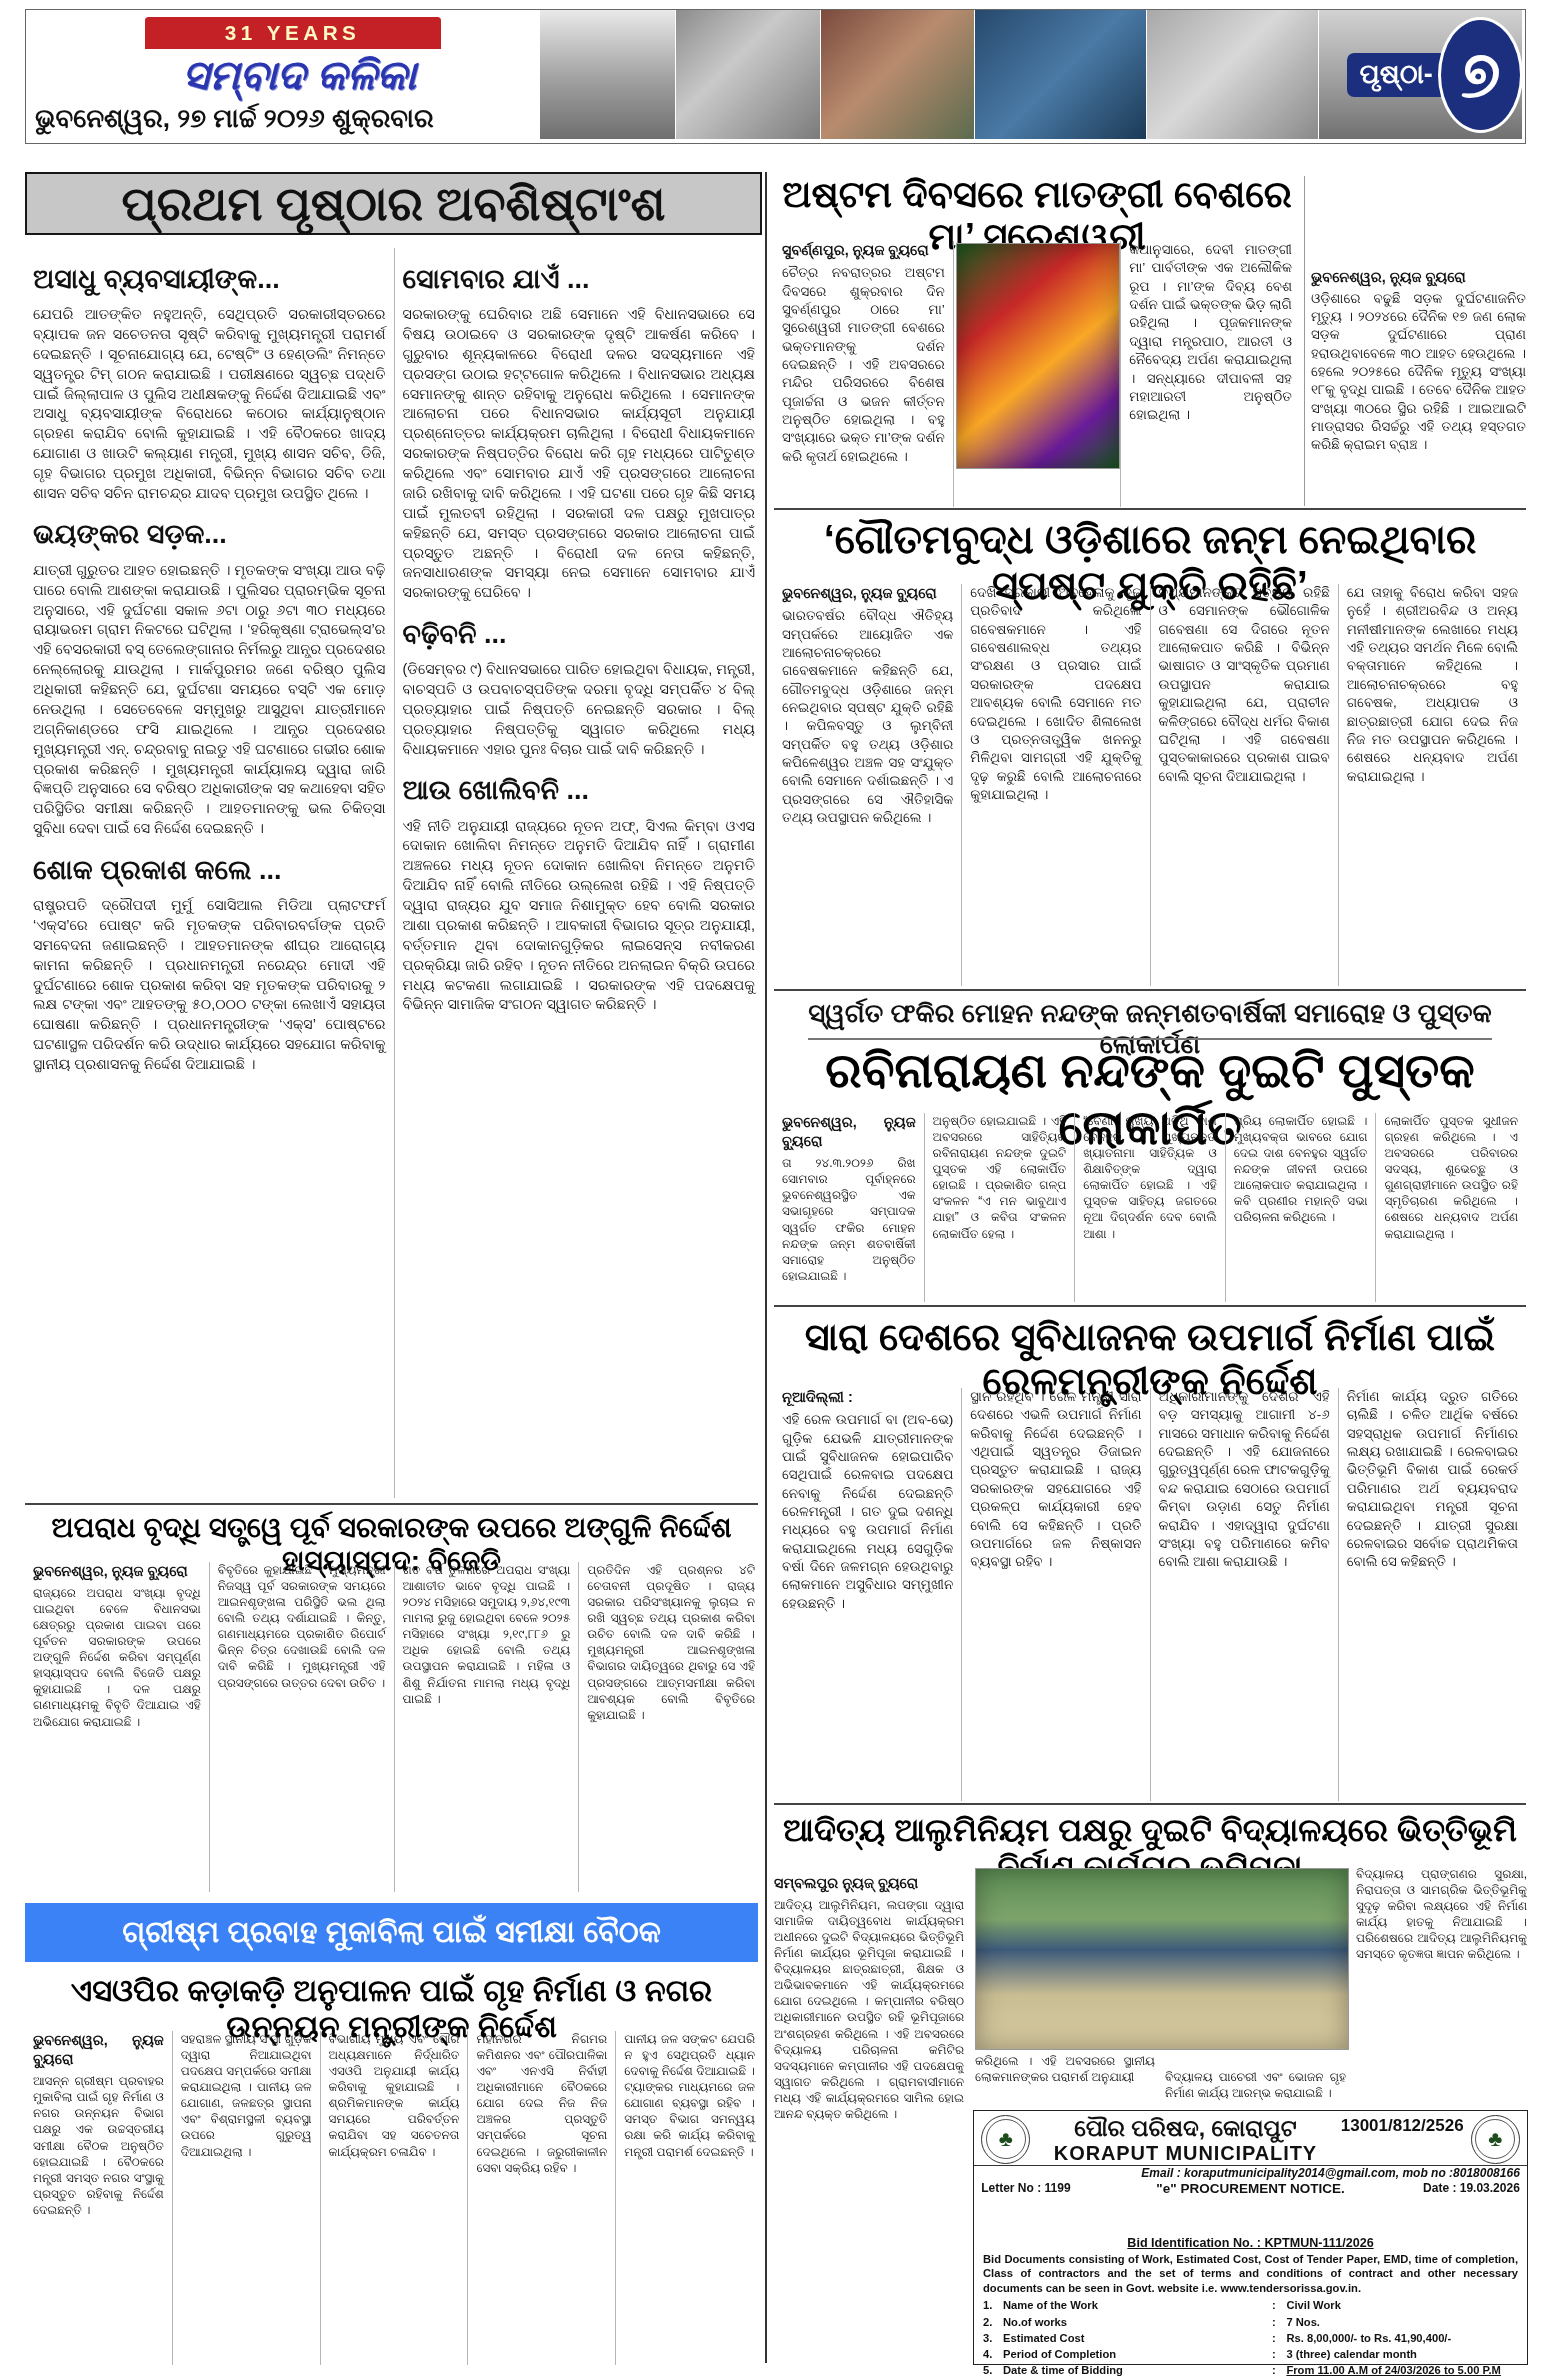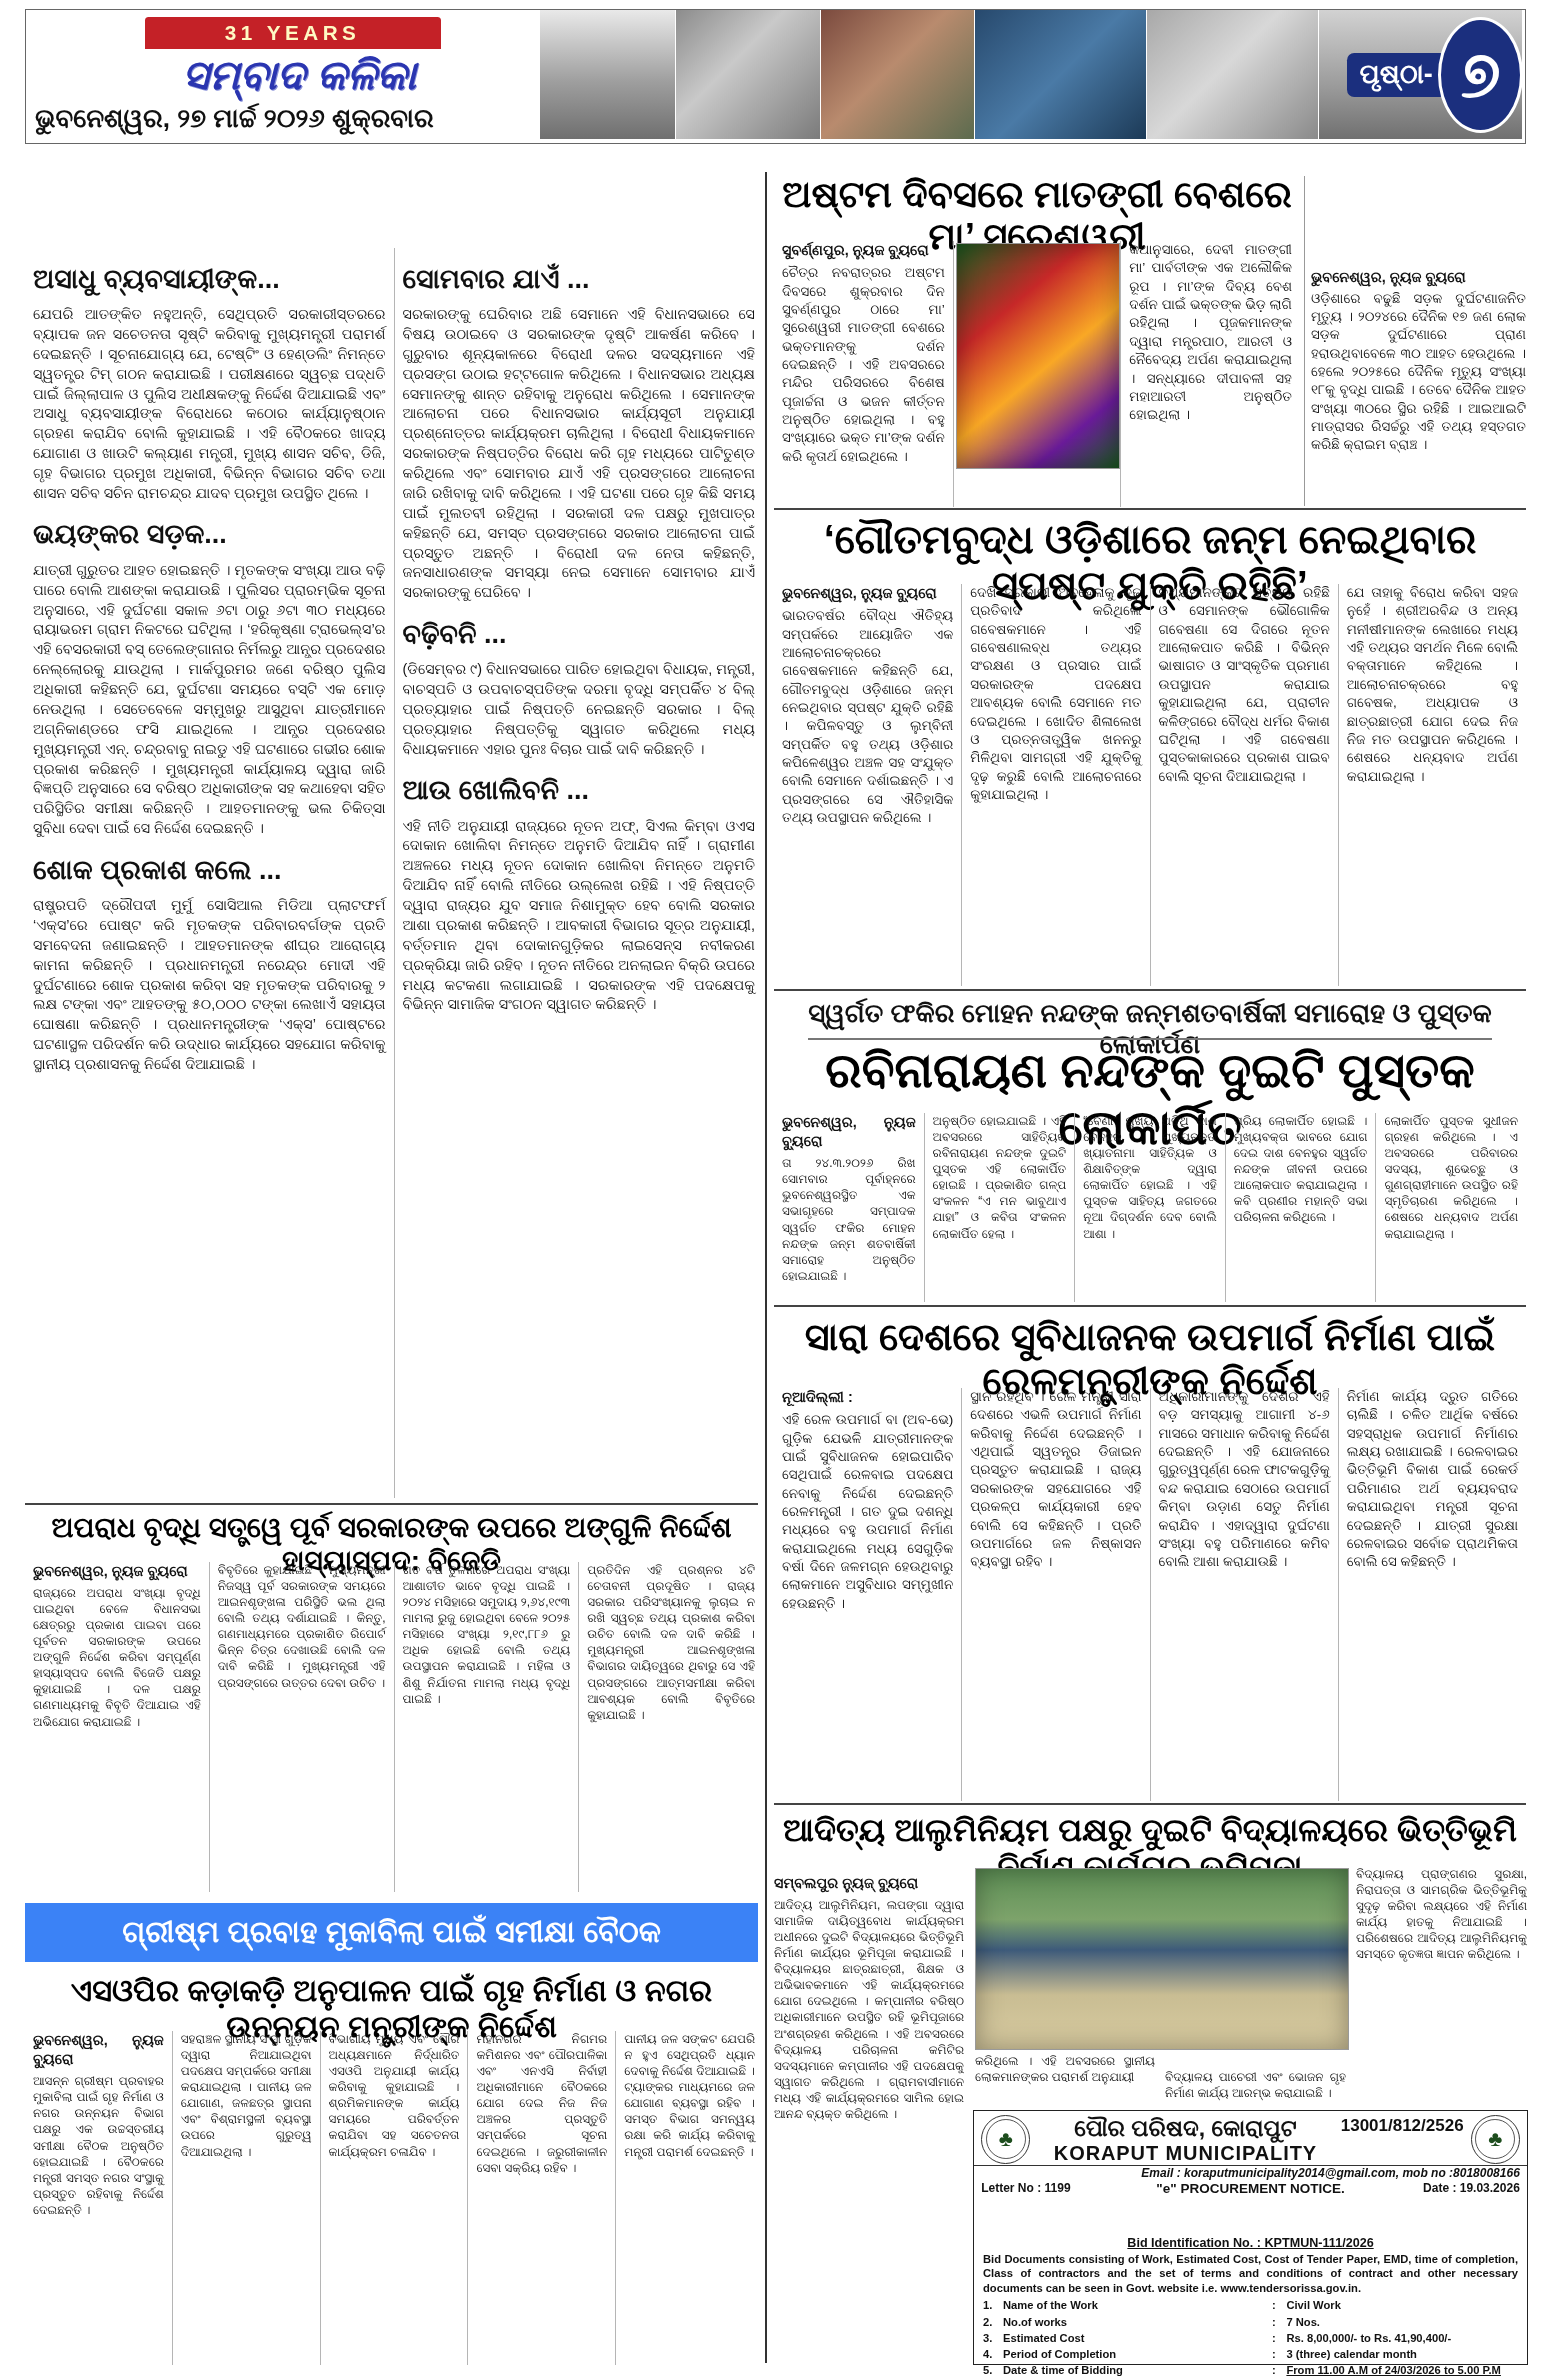--- a/index.html
+++ b/index.html
@@ -84,20 +84,21 @@
       <div class="strip-tile" style="width:171px;background:linear-gradient(135deg,#27496d,#4a7aa6 50%,#1c3a57);"></div>
       <div class="strip-tile" style="width:171px;background:linear-gradient(135deg,#a8a8a8,#d8d8d8 45%,#8a8a8a);"></div>
       <div class="strip-tile" style="flex:1;background:linear-gradient(180deg,#d2d2d2 0%,#9a9a9a 60%,#707070 100%);border-right:none;"></div>
     </div>
     <div id="page-badge">
       <span class="lbl">ପୃଷ୍ଠା-</span>
       <span class="oval">୭</span>
     </div>
   </div>
 
+  <div class="abs bar-title" id="remainder-title" style="left:25px;top:172px;width:733px;height:59px;line-height:59px;">ପ୍ରଥମ ପୃଷ୍ଠାର ଅବଶିଷ୍ଟାଂଶ</div>
 
   <div class="abs cols" style="left:25px;top:248px;width:738px;height:1250px;">
     <div class="col body-lg">
       <div class="subhead">ଅସାଧୁ ବ୍ୟବସାୟୀଙ୍କ...</div>
       <div>ଯେପରି ଆତଙ୍କିତ ନହୁଅନ୍ତି, ସେଥିପ୍ରତି ସରକାରୀସ୍ତରରେ ବ୍ୟାପକ ଜନ ସଚେତନତା ସୃଷ୍ଟି କରିବାକୁ ମୁଖ୍ୟମନ୍ତ୍ରୀ ପରାମର୍ଶ ଦେଇଛନ୍ତି । ସୂଚନାଯୋଗ୍ୟ ଯେ, ଟେଷ୍ଟିଂ ଓ ହେଣ୍ଡଲିଂ ନିମନ୍ତେ ସ୍ୱତନ୍ତ୍ର ଟିମ୍ ଗଠନ କରାଯାଇଛି । ପରୀକ୍ଷଣରେ ସ୍ୱଚ୍ଛ ପଦ୍ଧତି ପାଇଁ ଜିଲ୍ଲାପାଳ ଓ ପୁଲିସ ଅଧୀକ୍ଷକଙ୍କୁ ନିର୍ଦ୍ଦେଶ ଦିଆଯାଇଛି ଏବଂ ଅସାଧୁ ବ୍ୟବସାୟୀଙ୍କ ବିରୋଧରେ କଠୋର କାର୍ଯ୍ୟାନୁଷ୍ଠାନ ଗ୍ରହଣ କରାଯିବ ବୋଲି କୁହାଯାଇଛି । ଏହି ବୈଠକରେ ଖାଦ୍ୟ ଯୋଗାଣ ଓ ଖାଉଟି କଲ୍ୟାଣ ମନ୍ତ୍ରୀ, ମୁଖ୍ୟ ଶାସନ ସଚିବ, ଡିଜି, ଗୃହ ବିଭାଗର ପ୍ରମୁଖ ଅଧିକାରୀ, ବିଭିନ୍ନ ବିଭାଗର ସଚିବ ତଥା ଶାସନ ସଚିବ ସଚିନ ରାମଚନ୍ଦ୍ର ଯାଦବ ପ୍ରମୁଖ ଉପସ୍ଥିତ ଥିଲେ ।</div>
       <div class="subhead">ଭୟଙ୍କର ସଡ଼କ...</div>
       <div>ଯାତ୍ରୀ ଗୁରୁତର ଆହତ ହୋଇଛନ୍ତି । ମୃତକଙ୍କ ସଂଖ୍ୟା ଆଉ ବଢ଼ି ପାରେ ବୋଲି ଆଶଙ୍କା କରାଯାଉଛି । ପୁଲିସର ପ୍ରାରମ୍ଭିକ ସୂଚନା ଅନୁସାରେ, ଏହି ଦୁର୍ଘଟଣା ସକାଳ ୬ଟା ଠାରୁ ୬ଟା ୩୦ ମଧ୍ୟରେ ରାୟାଭରମ ଗ୍ରାମ ନିକଟରେ ଘଟିଥିଲା । ‘ହରିକୃଷ୍ଣା ଟ୍ରାଭେଲ୍ସ’ର ଏହି ବେସରକାରୀ ବସ୍ ତେଲେଙ୍ଗାନାର ନିର୍ମଲରୁ ଆନ୍ଧ୍ର ପ୍ରଦେଶର ନେଲ୍ଲୋରକୁ ଯାଉଥିଲା । ମାର୍କପୁରମର ଜଣେ ବରିଷ୍ଠ ପୁଲିସ ଅଧିକାରୀ କହିଛନ୍ତି ଯେ, ଦୁର୍ଘଟଣା ସମୟରେ ବସ୍‌ଟି ଏକ ମୋଡ଼ ନେଉଥିଲା । ସେତେବେଳେ ସମ୍ମୁଖରୁ ଆସୁଥିବା ଯାତ୍ରୀମାନେ ଅଗ୍ନିକାଣ୍ଡରେ ଫସି ଯାଇଥିଲେ । ଆନ୍ଧ୍ର ପ୍ରଦେଶର ମୁଖ୍ୟମନ୍ତ୍ରୀ ଏନ୍. ଚନ୍ଦ୍ରବାବୁ ନାଇଡୁ ଏହି ଘଟଣାରେ ଗଭୀର ଶୋକ ପ୍ରକାଶ କରିଛନ୍ତି । ମୁଖ୍ୟମନ୍ତ୍ରୀ କାର୍ଯ୍ୟାଳୟ ଦ୍ୱାରା ଜାରି ବିଜ୍ଞପ୍ତି ଅନୁସାରେ ସେ ବରିଷ୍ଠ ଅଧିକାରୀଙ୍କ ସହ କଥାହେବା ସହିତ ପରିସ୍ଥିତିର ସମୀକ୍ଷା କରିଛନ୍ତି । ଆହତମାନଙ୍କୁ ଭଲ ଚିକିତ୍ସା ସୁବିଧା ଦେବା ପାଇଁ ସେ ନିର୍ଦ୍ଦେଶ ଦେଇଛନ୍ତି ।</div>
       <div class="subhead">ଶୋକ ପ୍ରକାଶ କଲେ ...</div>
       <div>ରାଷ୍ଟ୍ରପତି ଦ୍ରୌପଦୀ ମୁର୍ମୁ ସୋସିଆଲ ମିଡିଆ ପ୍ଲାଟଫର୍ମ ‘ଏକ୍ସ’ରେ ପୋଷ୍ଟ କରି ମୃତକଙ୍କ ପରିବାରବର୍ଗଙ୍କ ପ୍ରତି ସମବେଦନା ଜଣାଇଛନ୍ତି । ଆହତମାନଙ୍କ ଶୀଘ୍ର ଆରୋଗ୍ୟ କାମନା କରିଛନ୍ତି । ପ୍ରଧାନମନ୍ତ୍ରୀ ନରେନ୍ଦ୍ର ମୋଦୀ ଏହି ଦୁର୍ଘଟଣାରେ ଶୋକ ପ୍ରକାଶ କରିବା ସହ ମୃତକଙ୍କ ପରିବାରକୁ ୨ ଲକ୍ଷ ଟଙ୍କା ଏବଂ ଆହତଙ୍କୁ ୫୦,୦୦୦ ଟଙ୍କା ଲେଖାଏଁ ସହାୟତା ଘୋଷଣା କରିଛନ୍ତି । ପ୍ରଧାନମନ୍ତ୍ରୀଙ୍କ ‘ଏକ୍ସ’ ପୋଷ୍ଟରେ ଘଟଣାସ୍ଥଳ ପରିଦର୍ଶନ କରି ଉଦ୍ଧାର କାର୍ଯ୍ୟରେ ସହଯୋଗ କରିବାକୁ ସ୍ଥାନୀୟ ପ୍ରଶାସନକୁ ନିର୍ଦ୍ଦେଶ ଦିଆଯାଇଛି ।</div>
     </div>

